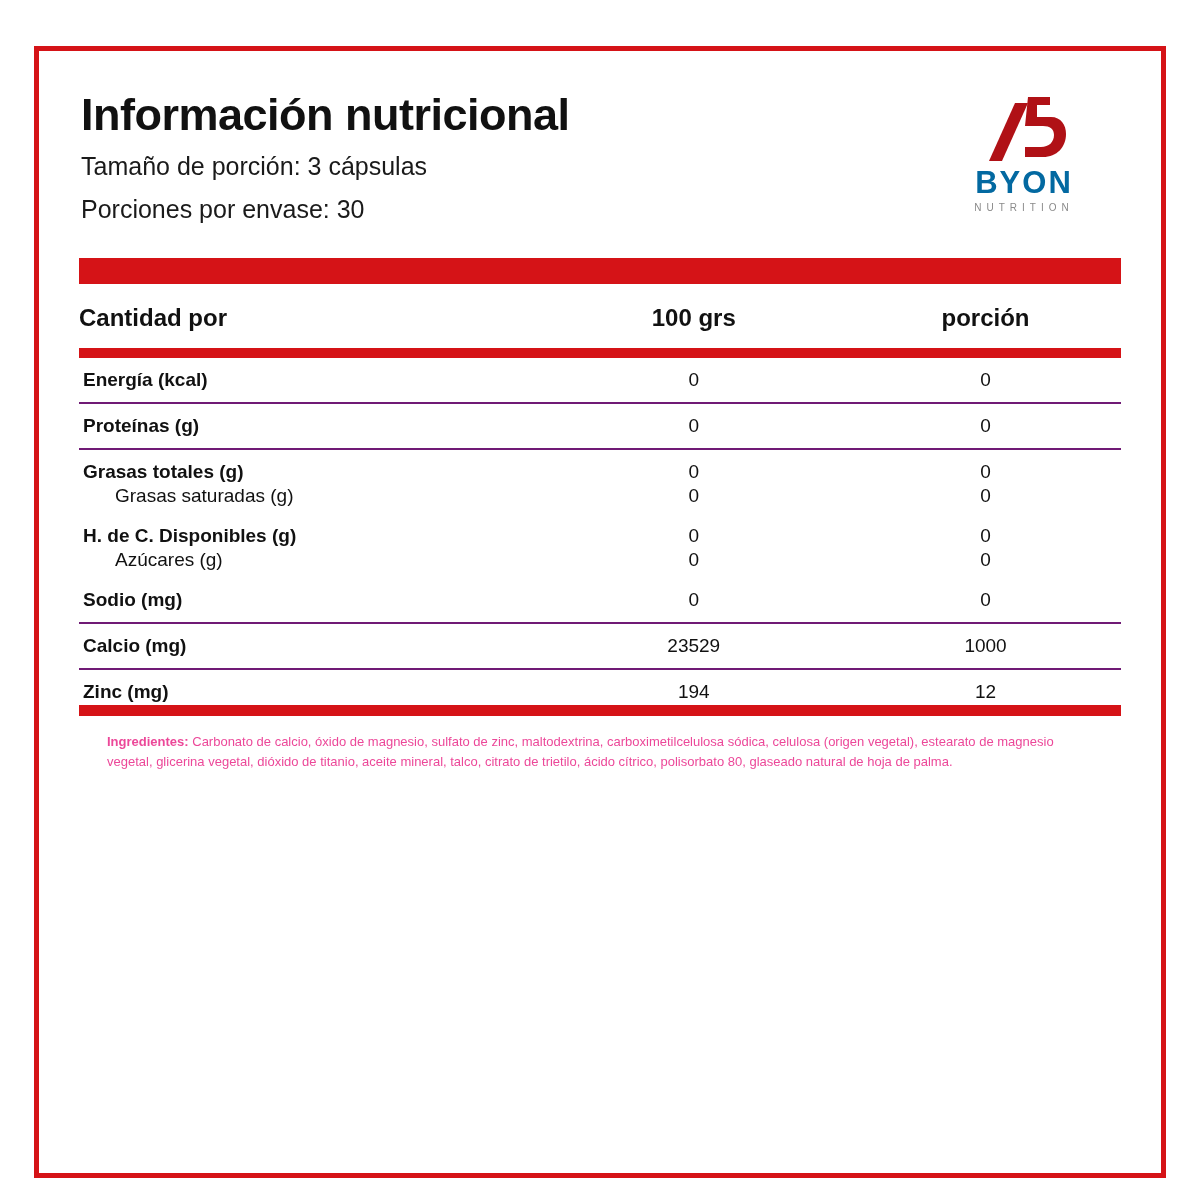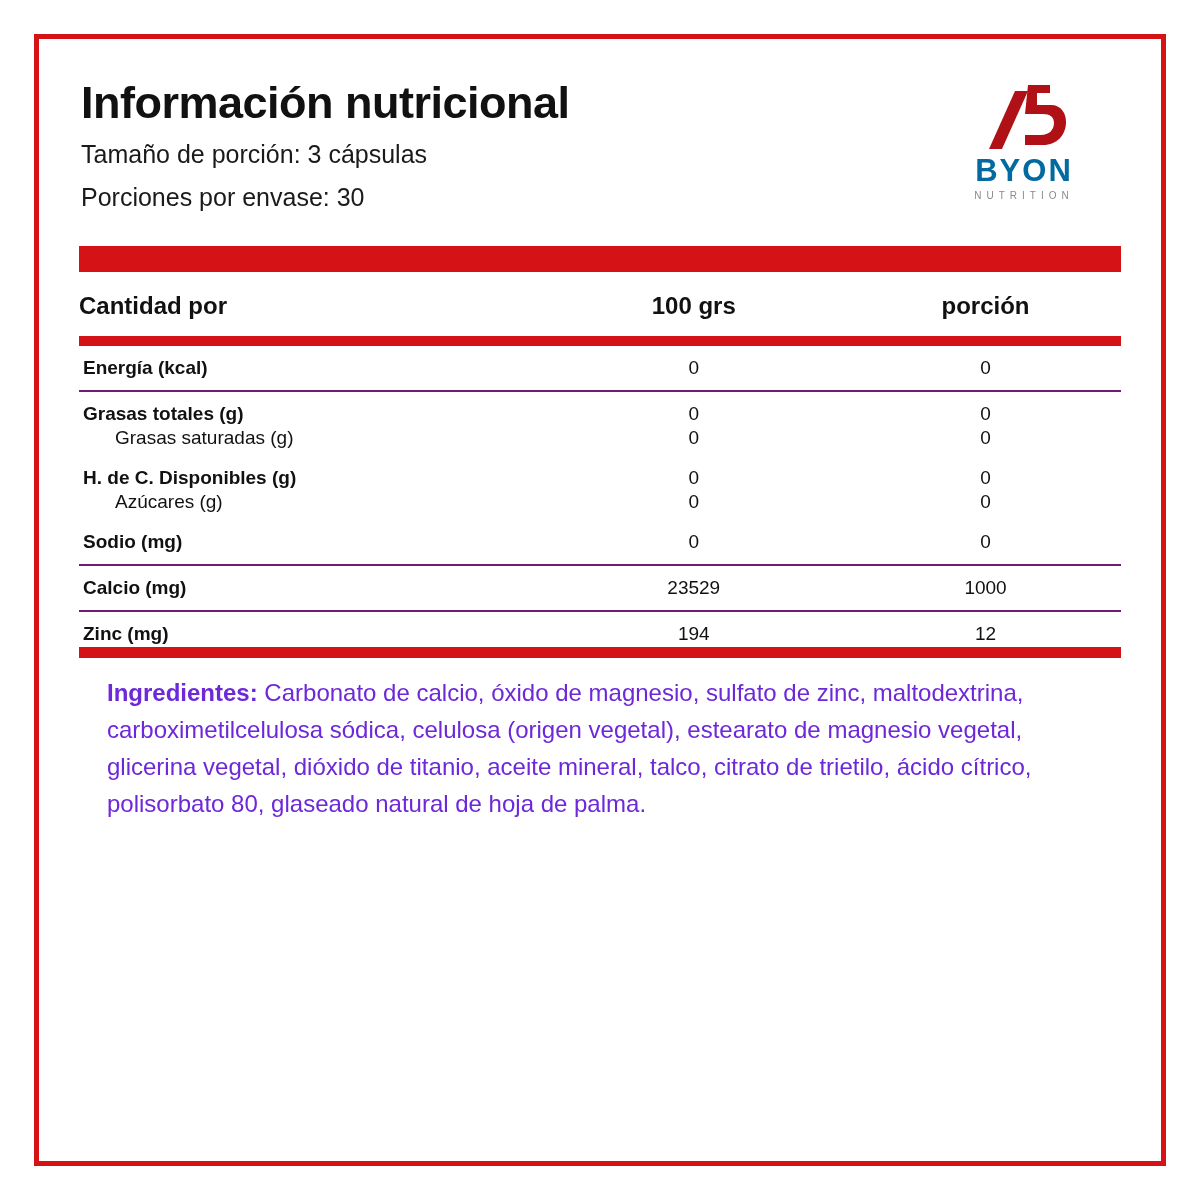--- a/index.html
+++ b/index.html
@@ -16,20 +16,21 @@
     background: #ffffff;
     padding: 34px;
   }
   .frame {
     width: 100%;
     height: 100%;
     border: 5px solid #d51317;
     background: #ffffff;
     position: relative;
     padding: 38px 40px 0 40px;
+    margin-top: 12px;
   }
 
   
   .header {
     position: relative;
     padding-left: 2px;
   }
   .title {
     font-size: 45px;
     font-weight: bold;
@@ -118,23 +119,23 @@
     padding-top: 0;
     padding-bottom: 7px;
   }
   .nutri tbody tr.nb td { border-bottom: none; padding-bottom: 2px; }
   .nutri tbody tr td.label { font-weight: bold; padding-left: 4px; }
   .nutri tbody tr.sub td.label { font-weight: normal; padding-left: 36px; }
   .nutri tbody tr td.v { text-align: center; font-weight: normal; }
 
   
   .ingredients {
-    font-size: 24px;
+    font-size: 13px;
     line-height: 1.55;
-    color: #6d28d9;
+    color: #ec4899;
     padding: 14px 22px 0 28px;
   }
   .ingredients b { font-weight: bold; }
 </style>
 </head>
 <body>
 
 <div class="page">
   <div class="frame">
 
@@ -179,20 +180,25 @@
           <col class="c1">
           <col class="c2">
           <col class="c3">
         </colgroup>
       <tbody>
         <tr>
           <td class="label">Energía (kcal)</td>
           <td class="v">0</td>
           <td class="v">0</td>
         </tr>
+        <tr>
+          <td class="label">Proteínas (g)</td>
+          <td class="v">0</td>
+          <td class="v">0</td>
+        </tr>
         <tr class="nb">
           <td class="label">Grasas totales (g)</td>
           <td class="v">0</td>
           <td class="v">0</td>
         </tr>
         <tr class="sub">
           <td class="label">Grasas saturadas (g)</td>
           <td class="v">0</td>
           <td class="v">0</td>
         </tr>

